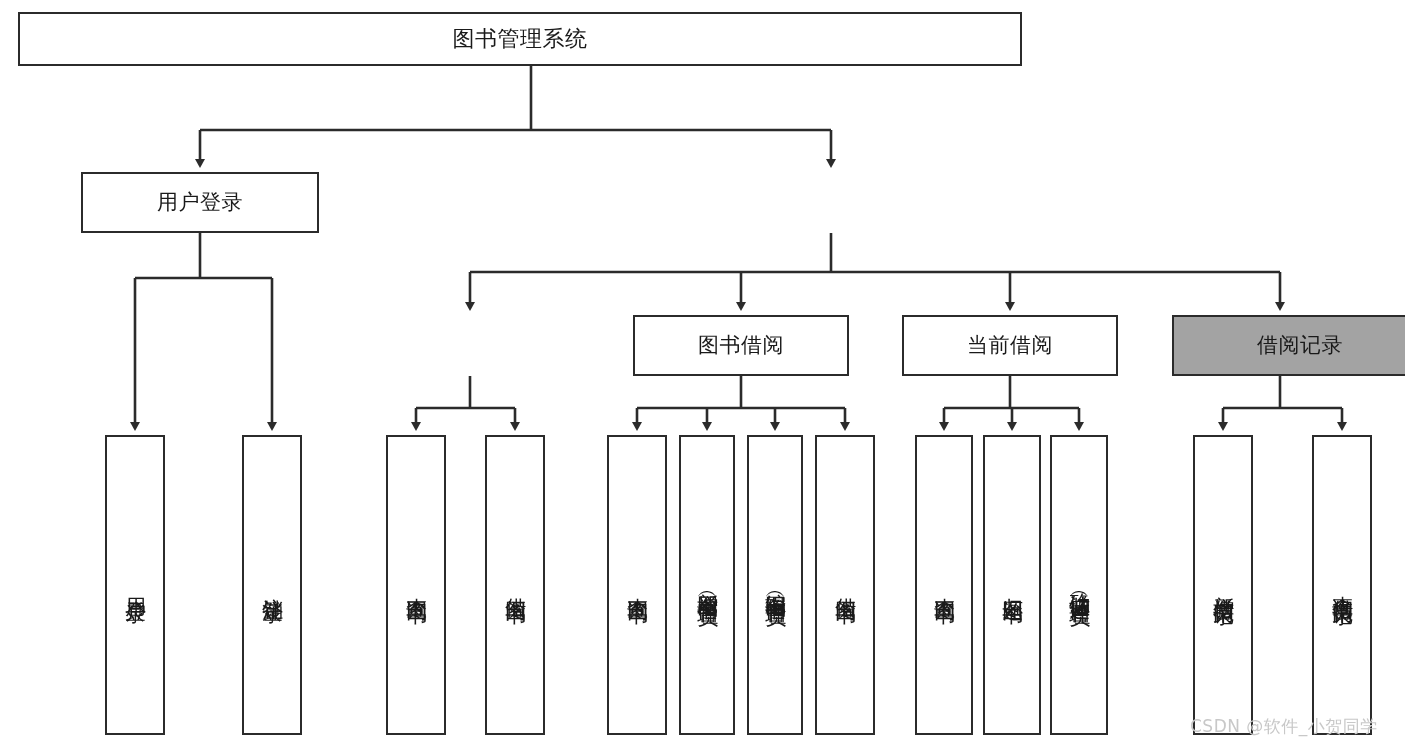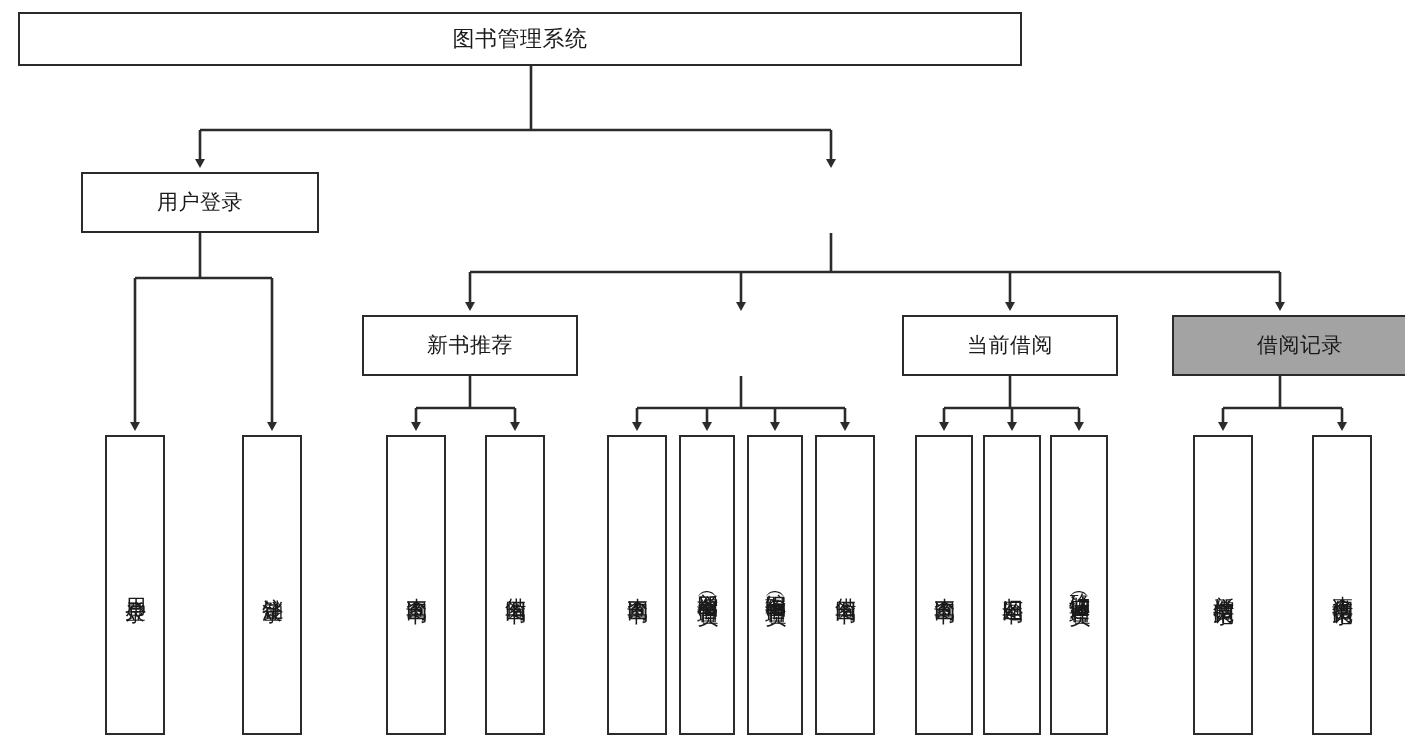--- a/index.html
+++ b/index.html
@@ -124,22 +124,22 @@
   </svg>
 
   <div class="node node-h node-root" style="left: 18px; top: 12px; width: 1004px; height: 54px; background: rgb(255, 255, 255); border-color: rgb(43, 43, 43); color: rgb(26, 26, 26);">
     <span>图书管理系统</span>
   </div>
 
   <div class="node node-h" style="left: 81px; top: 172px; width: 238px; height: 61px; background: rgb(255, 255, 255); border-color: rgb(43, 43, 43); color: rgb(26, 26, 26);">
     <span>用户登录</span>
   </div>
 
-  <div class="node node-h" style="left: 362px; top: 315px; width: 216px; height: 61px; background: rgb(255, 255, 255); border-color: rgb(43, 43, 43); color: rgb(26, 26, 26);">
-    <span>新书推荐</span>
+  <div class="node node-h" style="left: 633px; top: 315px; width: 216px; height: 61px; background: rgb(255, 255, 255); border-color: rgb(43, 43, 43); color: rgb(26, 26, 26);">
+    <span>图书借阅</span>
   </div>
   <div class="node node-h" style="left: 902px; top: 315px; width: 216px; height: 61px; background: rgb(255, 255, 255); border-color: rgb(43, 43, 43); color: rgb(26, 26, 26); align-items: center;">
     <span>当前借阅</span>
   </div>
   <div class="node node-h" style="left: 1172px; top: 315px; width: 256px; height: 61px; background: #a3a3a3; border-color: rgb(43, 43, 43); color: rgb(26, 26, 26);">
     <span>借阅记录</span>
   </div>
 
   <div class="node node-v" style="left: 105px; top: 435px; width: 60px; height: 300px; background: rgb(255, 255, 255); border-color: rgb(43, 43, 43); color: rgb(26, 26, 26);">
     <span class="vtext">用户登录</span>
@@ -174,14 +174,15 @@
   <div class="node node-v" style="left: 1050px; top: 435px; width: 58px; height: 300px; background: rgb(255, 255, 255); border-color: rgb(43, 43, 43); color: rgb(26, 26, 26);">
     <span class="vtext">确认归还（管理员）</span>
   </div>
   <div class="node node-v" style="left: 1193px; top: 435px; width: 60px; height: 300px; background: rgb(255, 255, 255); border-color: rgb(43, 43, 43); color: rgb(26, 26, 26);">
     <span class="vtext">新增借阅记录</span>
   </div>
   <div class="node node-v" style="left: 1312px; top: 435px; width: 60px; height: 300px; background: rgb(255, 255, 255); border-color: rgb(43, 43, 43); color: rgb(26, 26, 26);">
     <span class="vtext">查询借阅记录</span>
   </div>
 
+  <div class="watermark" style="left: 1190px; top: 715px; color: rgb(200, 200, 200);">CSDN @软件_小贺同学</div>
 
 </div>
 
 </body></html>

